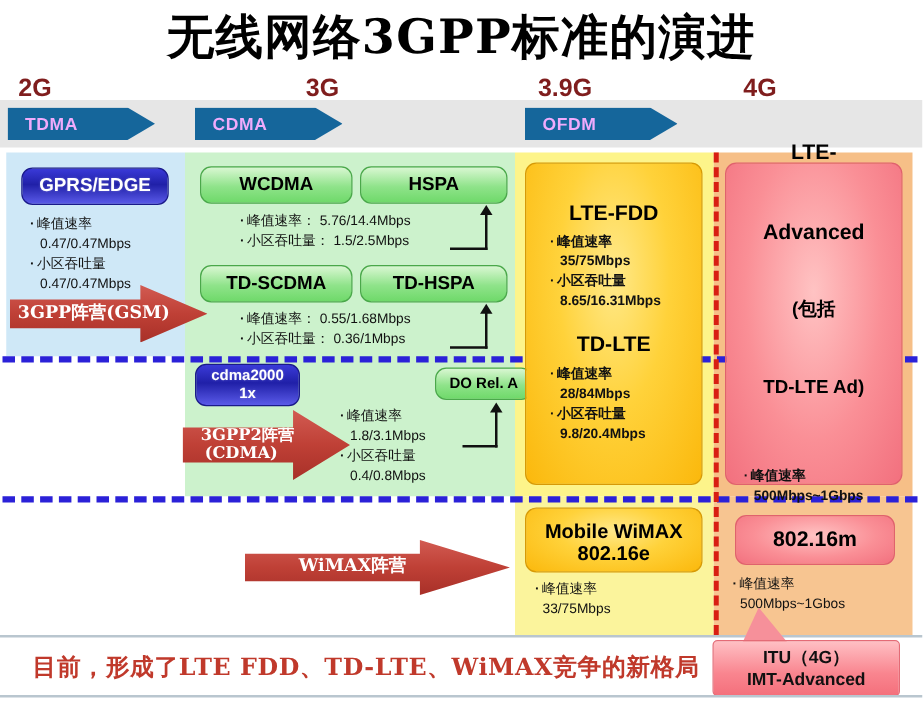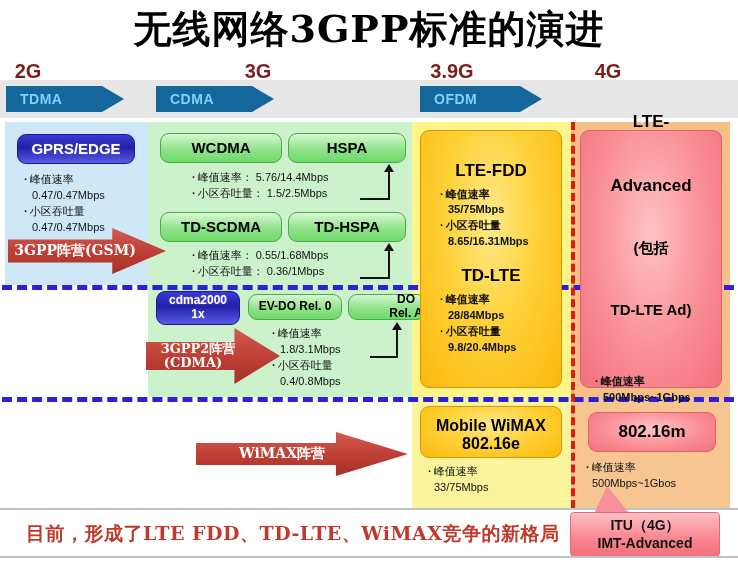--- a/index.html
+++ b/index.html
@@ -28,21 +28,21 @@
   }
 
   
   .headerband {
     position: absolute; left: 0; top: 80px; width: 738px; height: 38px;
     background: #e6e6e6;
   }
   .techarrow {
     position: absolute; height: 26px;
     background: #15669b;
-    color: #7dd3fc; font-size: 14px; font-weight: 600;
+    color: #f0abfc; font-size: 14px; font-weight: 600;
     display: flex; align-items: center; padding-left: 14px;
     letter-spacing: .5px;
     clip-path: polygon(0 0, calc(100% - 22px) 0, 100% 50%, calc(100% - 22px) 100%, 0 100%);
   }
 
   
   .band { position: absolute; }
   .band-2g { background: linear-gradient(180deg,#cfe8f7 0%, #cfe8f7 100%); }
   .band-3g { background: #ccf2cc; }
   .band-39g{ background: #fdf48a; }
@@ -234,24 +234,21 @@
   <div class="lconn" style="left:360px; top:243px; width:30px; height:36px;">
     <span class="head"></span>
     <span class="vline"></span>
     <span class="hline"></span>
   </div>
 
   <div class="box box-blue" style="left:156px; top:291px; width:84px; height:34px; font-size:12px; flex-direction:column;">
     <span>cdma2000</span>
     <span>1x</span>
   </div>
-  <div class="box box-green" style="left:248px; top:294px; width:94px; height:26px; font-size:12px;">
-    <span>EV-DO Rel. 0</span>
-  </div>
-  <div class="box box-green" style="left:348px; top:294px; width:78px; height:26px; font-size:12px;padding-left:38px;">
+  <div class="box box-green" style="left:348px; top:294px; width:78px; height:26px; font-size:12px;">
     <span>DO Rel. A</span>
   </div>
   <div class="detail" style="left:272px; top:326px;">
     <span class="ln bullet">峰值速率</span>
     <span class="ln" style="padding-left:8px;">1.8/3.1Mbps</span>
     <span class="ln bullet">小区吞吐量</span>
     <span class="ln" style="padding-left:8px;">0.4/0.8Mbps</span>
   </div>
   <div class="lconn" style="left:370px; top:322px; width:28px; height:36px;">
     <span class="head"></span>

